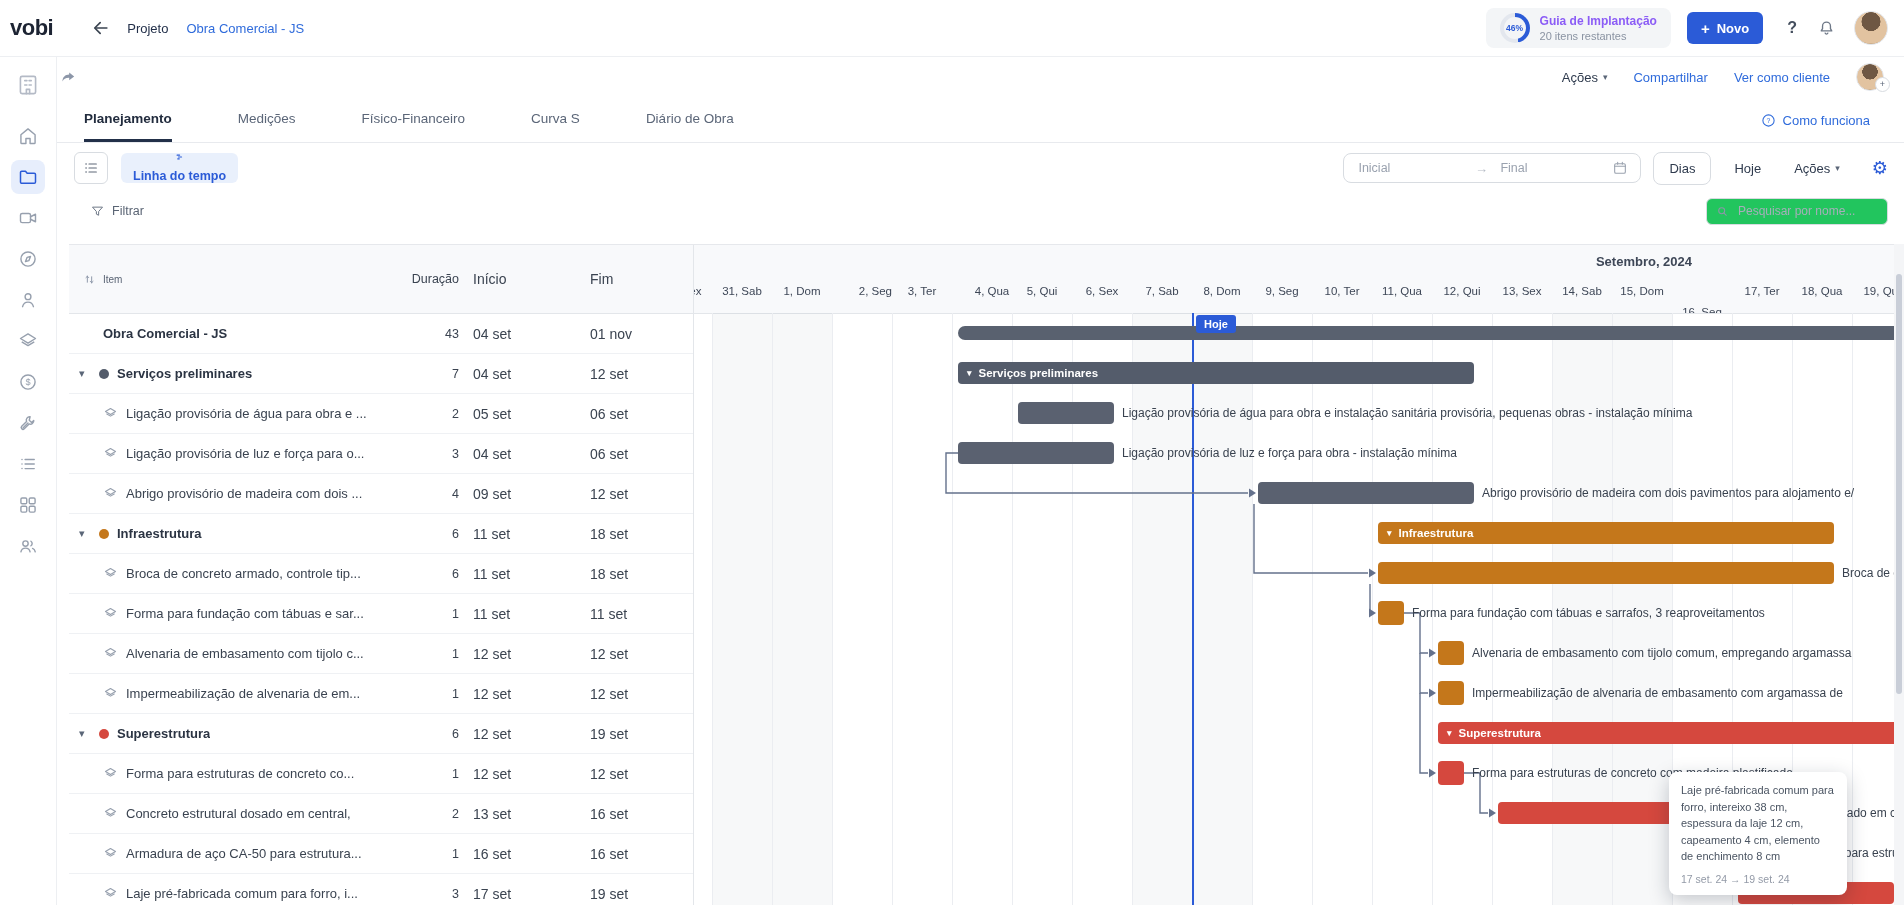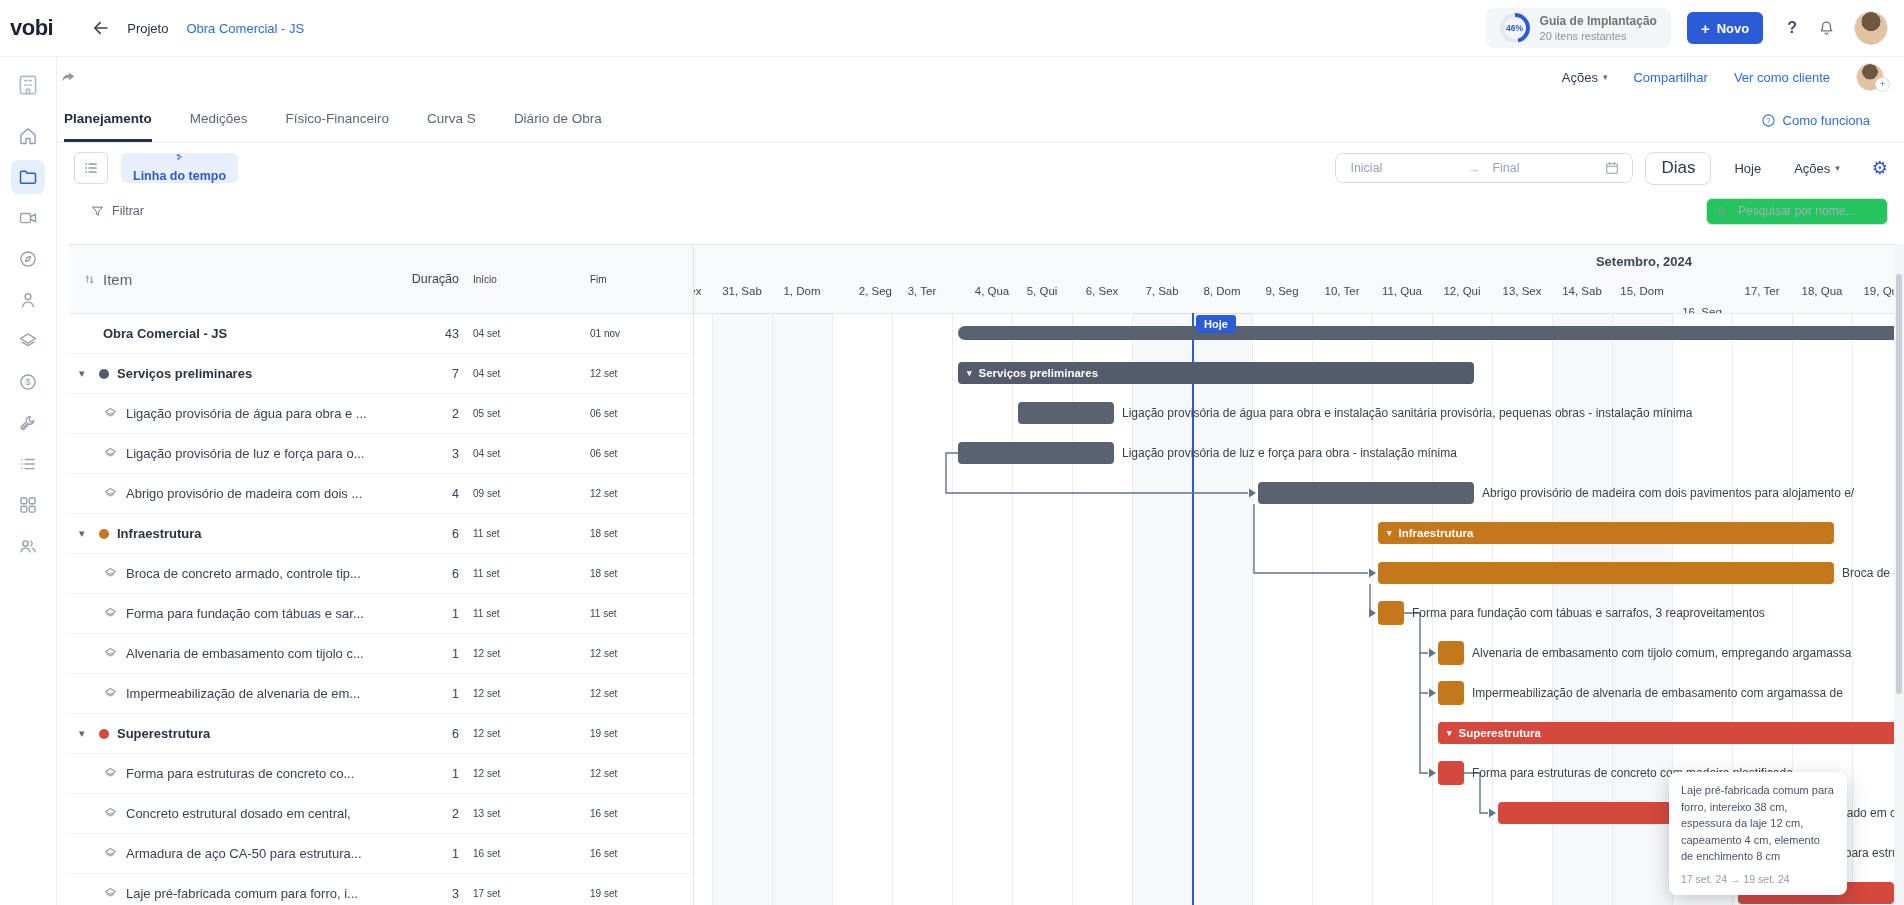--- a/index.html
+++ b/index.html
@@ -15,21 +15,21 @@
   .topbar{position:absolute;left:0;top:0;width:1904px;height:56px;border-bottom:1px solid #EDEFF2;
     display:flex;align-items:center;background:#fff;z-index:20;}
   .logo{margin-left:10px;font-size:22px;font-weight:800;color:#1D2433;letter-spacing:-0.5px;}
   .backbtn{margin-left:38px;cursor:pointer;}
   .crumb{margin-left:16px;font-size:13px;font-weight:500;color:#23304A;display:flex;gap:18px;}
   .guide{display:flex;align-items:center;gap:10px;background:#F3F5F7;border-radius:8px;height:40px;padding:0 14px;}
   .ring{width:30px;height:30px;border-radius:50%;background:conic-gradient(#2B5BD7 0 46%,#E3E7EE 46% 100%);
     display:flex;align-items:center;justify-content:center;flex:none;}
   .ring-in{width:22px;height:22px;border-radius:50%;background:#F3F5F7;display:flex;align-items:center;justify-content:center;
     font-size:8.5px;font-weight:700;color:#2B5BD7;}
-  .gt1{font-size:12px;font-weight:600;color:#737373;}
+  .gt1{font-size:12px;font-weight:600;color:#8b5cf6;}
   .gt2{font-size:11px;color:#8A93A2;margin-top:2px;}
   .novo{margin-left:16px;display:flex;align-items:center;gap:7px;background:#2B5BD7;color:#fff;border:none;
     border-radius:6px;height:32px;padding:0 14px;font-size:13px;font-weight:600;font-family:inherit;cursor:pointer;}
   .novo .plus{font-size:15px;font-weight:700;line-height:1;}
   .help{margin-left:24px;font-size:16px;font-weight:700;color:#444E5E;cursor:pointer;}
   .bell{margin-left:20px;cursor:pointer;}
   .avatar{width:32px;height:32px;border-radius:50%;margin:0 16px 0 18px;flex:none;cursor:pointer;
     background:radial-gradient(circle at 50% 30%, #6e5743 0 34%, #e2c3a0 35% 78%, #cfae88 79% 100%);
     border:1px solid #E2E6EC;}
 
@@ -52,70 +52,70 @@
   .tab-actions .lnk{color:#2F6BDB;cursor:pointer;}
   .caret{font-size:9px;color:#5B6678;}
   .avatar-sm{width:26px;height:26px;border-radius:50%;flex:none;cursor:pointer;position:relative;
     background:radial-gradient(circle at 50% 30%, #6e5743 0 34%, #e2c3a0 35% 78%, #cfae88 79% 100%);border:1px solid #E2E6EC;}
   .plus-badge{position:absolute;right:-7px;bottom:-2px;width:13px;height:13px;border-radius:50%;background:#fff;
     border:1px solid #D8DCE1;color:#5B6678;font-size:9px;line-height:12px;text-align:center;}
 
   
   .subtabsbar{position:absolute;left:56px;top:98px;right:0;height:44px;display:flex;align-items:stretch;
     border-bottom:1px solid #E8EAEE;background:#fff;}
-  .stabs{display:flex;margin-left:8px;}
+  .stabs{display:flex;margin-left:28px;gap:28px;}
   .stab{display:flex;align-items:center;margin-right:38px;font-size:13.5px;color:#5B6678;
     border-bottom:3px solid transparent;cursor:pointer;white-space:nowrap;}
   .stab.active{color:#222C3E;font-weight:700;border-bottom-color:#223049;}
   .howit{margin-left:auto;margin-right:34px;display:flex;align-items:center;gap:7px;color:#2F6BDB;font-size:13px;cursor:pointer;}
 
   
   .toolbar{position:absolute;left:74px;top:150px;right:16px;height:36px;display:flex;align-items:center;}
   .icon-btn{width:32px;height:30px;border:1px solid #D8DCE1;border-radius:6px;background:#fff;
     display:flex;align-items:center;justify-content:center;cursor:pointer;flex:none;}
   .tl-btn{margin-left:13px;height:30px;display:flex;align-items:center;gap:8px;background:#E9F0FC;color:#2B5BD7;
     border:none;border-radius:6px;padding:0 12px;font-size:12.5px;font-weight:600;font-family:inherit;cursor:pointer;flex-direction:column;}
   .daterange{width:298px;height:30px;border:1px solid #D8DCE1;border-radius:8px;display:flex;align-items:center;
     padding:0 12px;box-sizing:border-box;background:#fff;}
   .daterange input{border:none;outline:none;width:104px;font-size:12.5px;font-family:inherit;color:#3A4350;background:transparent;}
   .daterange input::placeholder{color:#9AA2AF;}
   .dr-arrow{color:#B6BCC6;font-size:13px;width:34px;text-align:center;flex:none;}
   .dias-btn{margin-left:12px;height:33px;border:1px solid #D8DCE1;border-radius:8px;background:#fff;
-    padding:0 15px;font-size:17px;color:#2E3A4D;font-family:inherit;cursor:pointer;}
+    padding:0 15px;font-size:13px;color:#2E3A4D;font-family:inherit;cursor:pointer;}
   .hoje-btn{margin-left:17px;font-size:13px;color:#2E3A4D;background:none;border:none;font-family:inherit;cursor:pointer;}
   .acoes-btn{margin-left:21px;font-size:13px;color:#2E3A4D;background:none;border:none;font-family:inherit;cursor:pointer;
     display:flex;align-items:center;gap:5px;}
   .gear{margin-left:26px;font-size:18px;color:#2B5BD7;cursor:pointer;line-height:1;}
 
   
   .filterbar{position:absolute;left:90px;top:196px;right:16px;height:30px;display:flex;align-items:center;}
   .filter-lbl{display:flex;align-items:center;gap:7px;font-size:12.5px;color:#5A6474;cursor:pointer;}
   .searchbox{margin-left:auto;width:182px;height:27px;border:1px solid #D8DCE1;border-radius:6px;background:#22c55e;
     display:flex;align-items:center;padding:0 9px;gap:7px;box-sizing:border-box;}
   .searchbox input{border:none;outline:none;flex:1;min-width:0;font-size:12px;font-family:inherit;color:#3A4350;background:transparent;}
   .searchbox input::placeholder{color:#A7AEBA;}
 
   
   .planner{position:absolute;left:69px;top:244px;right:10px;bottom:0;display:flex;border-top:1px solid #E6E8EC;background:#fff;}
   .table-panel{width:624px;flex:none;border-right:1px solid #E3E6EA;display:flex;flex-direction:column;overflow:hidden;}
   .t-head{height:68px;flex:none;background:#F8F9FB;border-bottom:1px solid #E3E6EA;display:flex;align-items:center;}
-  .hlabel{font-size:15px;color:#5A6474;}
+  .hlabel{font-size:10px;color:#5A6474;}
   .t-rows{flex:1;overflow:hidden;}
   .trow{height:40px;display:flex;align-items:center;border-bottom:1px solid #EFF1F4;box-sizing:border-box;background:#fff;cursor:pointer;}
   .c-item{display:flex;align-items:center;width:340px;flex:none;overflow:hidden;white-space:nowrap;}
   .c-item .sort-ic{margin-left:14px;flex:none;}
   .c-item .hname{margin-left:7px;}
   .chev{margin-left:10px;color:#5B6678;font-size:11px;flex:none;width:14px;cursor:pointer;}
   .dot{margin-left:6px;width:10px;height:10px;border-radius:50%;flex:none;}
   .licon{margin-left:34px;flex:none;display:flex;}
   .rname{margin-left:8px;font-size:13px;color:#3A4350;overflow:hidden;}
   .c-item.proj .rname{margin-left:34px;}
   .trow.bold .rname{font-weight:700;color:#2B3443;}
   .c-dur{width:50px;flex:none;text-align:right;font-size:12.5px;color:#3A4350;}
-  .c-ini,.c-fim{width:103px;flex:none;padding-left:14px;font-size:10px;color:#3A4350;}
+  .c-ini,.c-fim{width:103px;flex:none;padding-left:14px;font-size:14px;color:#3A4350;}
 
   
   .gantt-panel{flex:1;position:relative;overflow:hidden;background:#fff;}
   .g-head{position:absolute;top:0;left:0;right:0;height:68px;background:#F8F9FB;border-bottom:1px solid #E3E6EA;overflow:hidden;}
   .month-label{position:absolute;top:9px;left:750px;width:400px;text-align:center;font-size:13px;font-weight:700;color:#3E4757;}
   .dlab{position:absolute;top:40px;width:60px;text-align:center;font-size:11.5px;color:#3E4757;}
   .g-body{position:absolute;top:68px;left:0;right:0;bottom:0;overflow:hidden;}
   .vline{position:absolute;top:0;bottom:0;width:1px;background:#EBEDF1;z-index:0;}
   .wkband{position:absolute;top:0;bottom:0;width:60px;background:rgba(100,110,130,0.05);z-index:0;}
   .today-line{position:absolute;left:498px;top:0;bottom:0;width:2px;background:#2B5BD7;z-index:1;}

